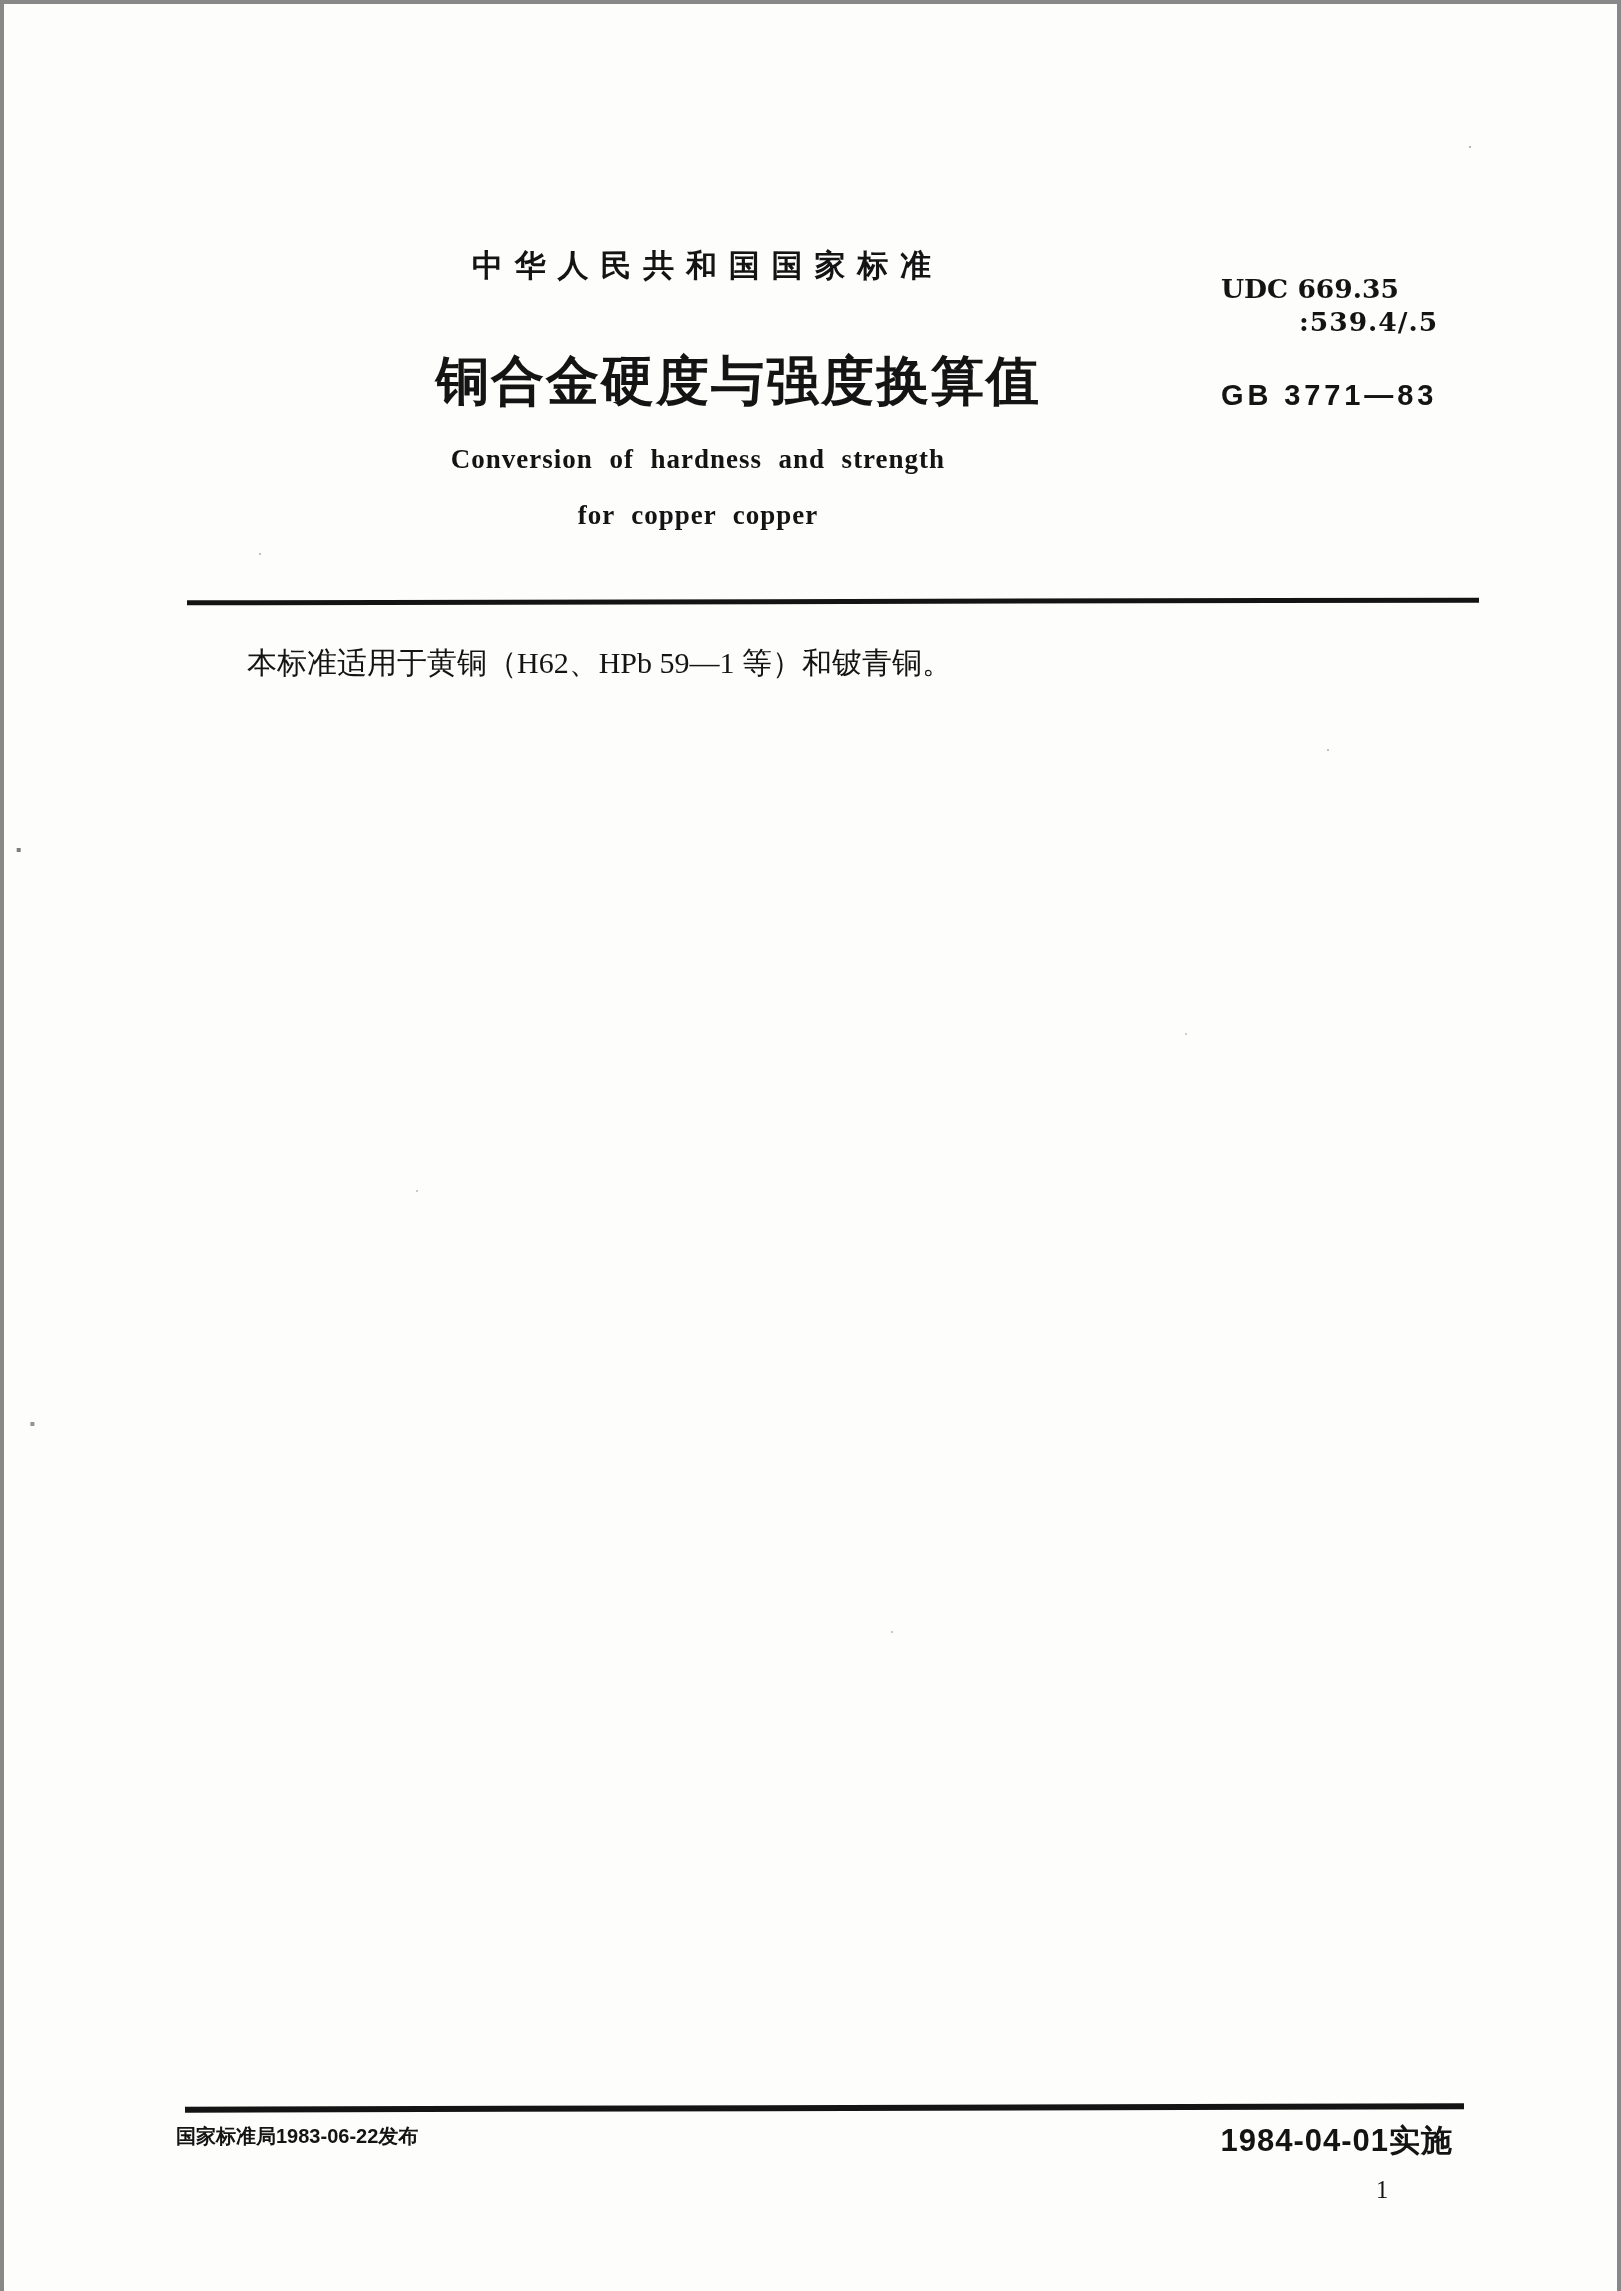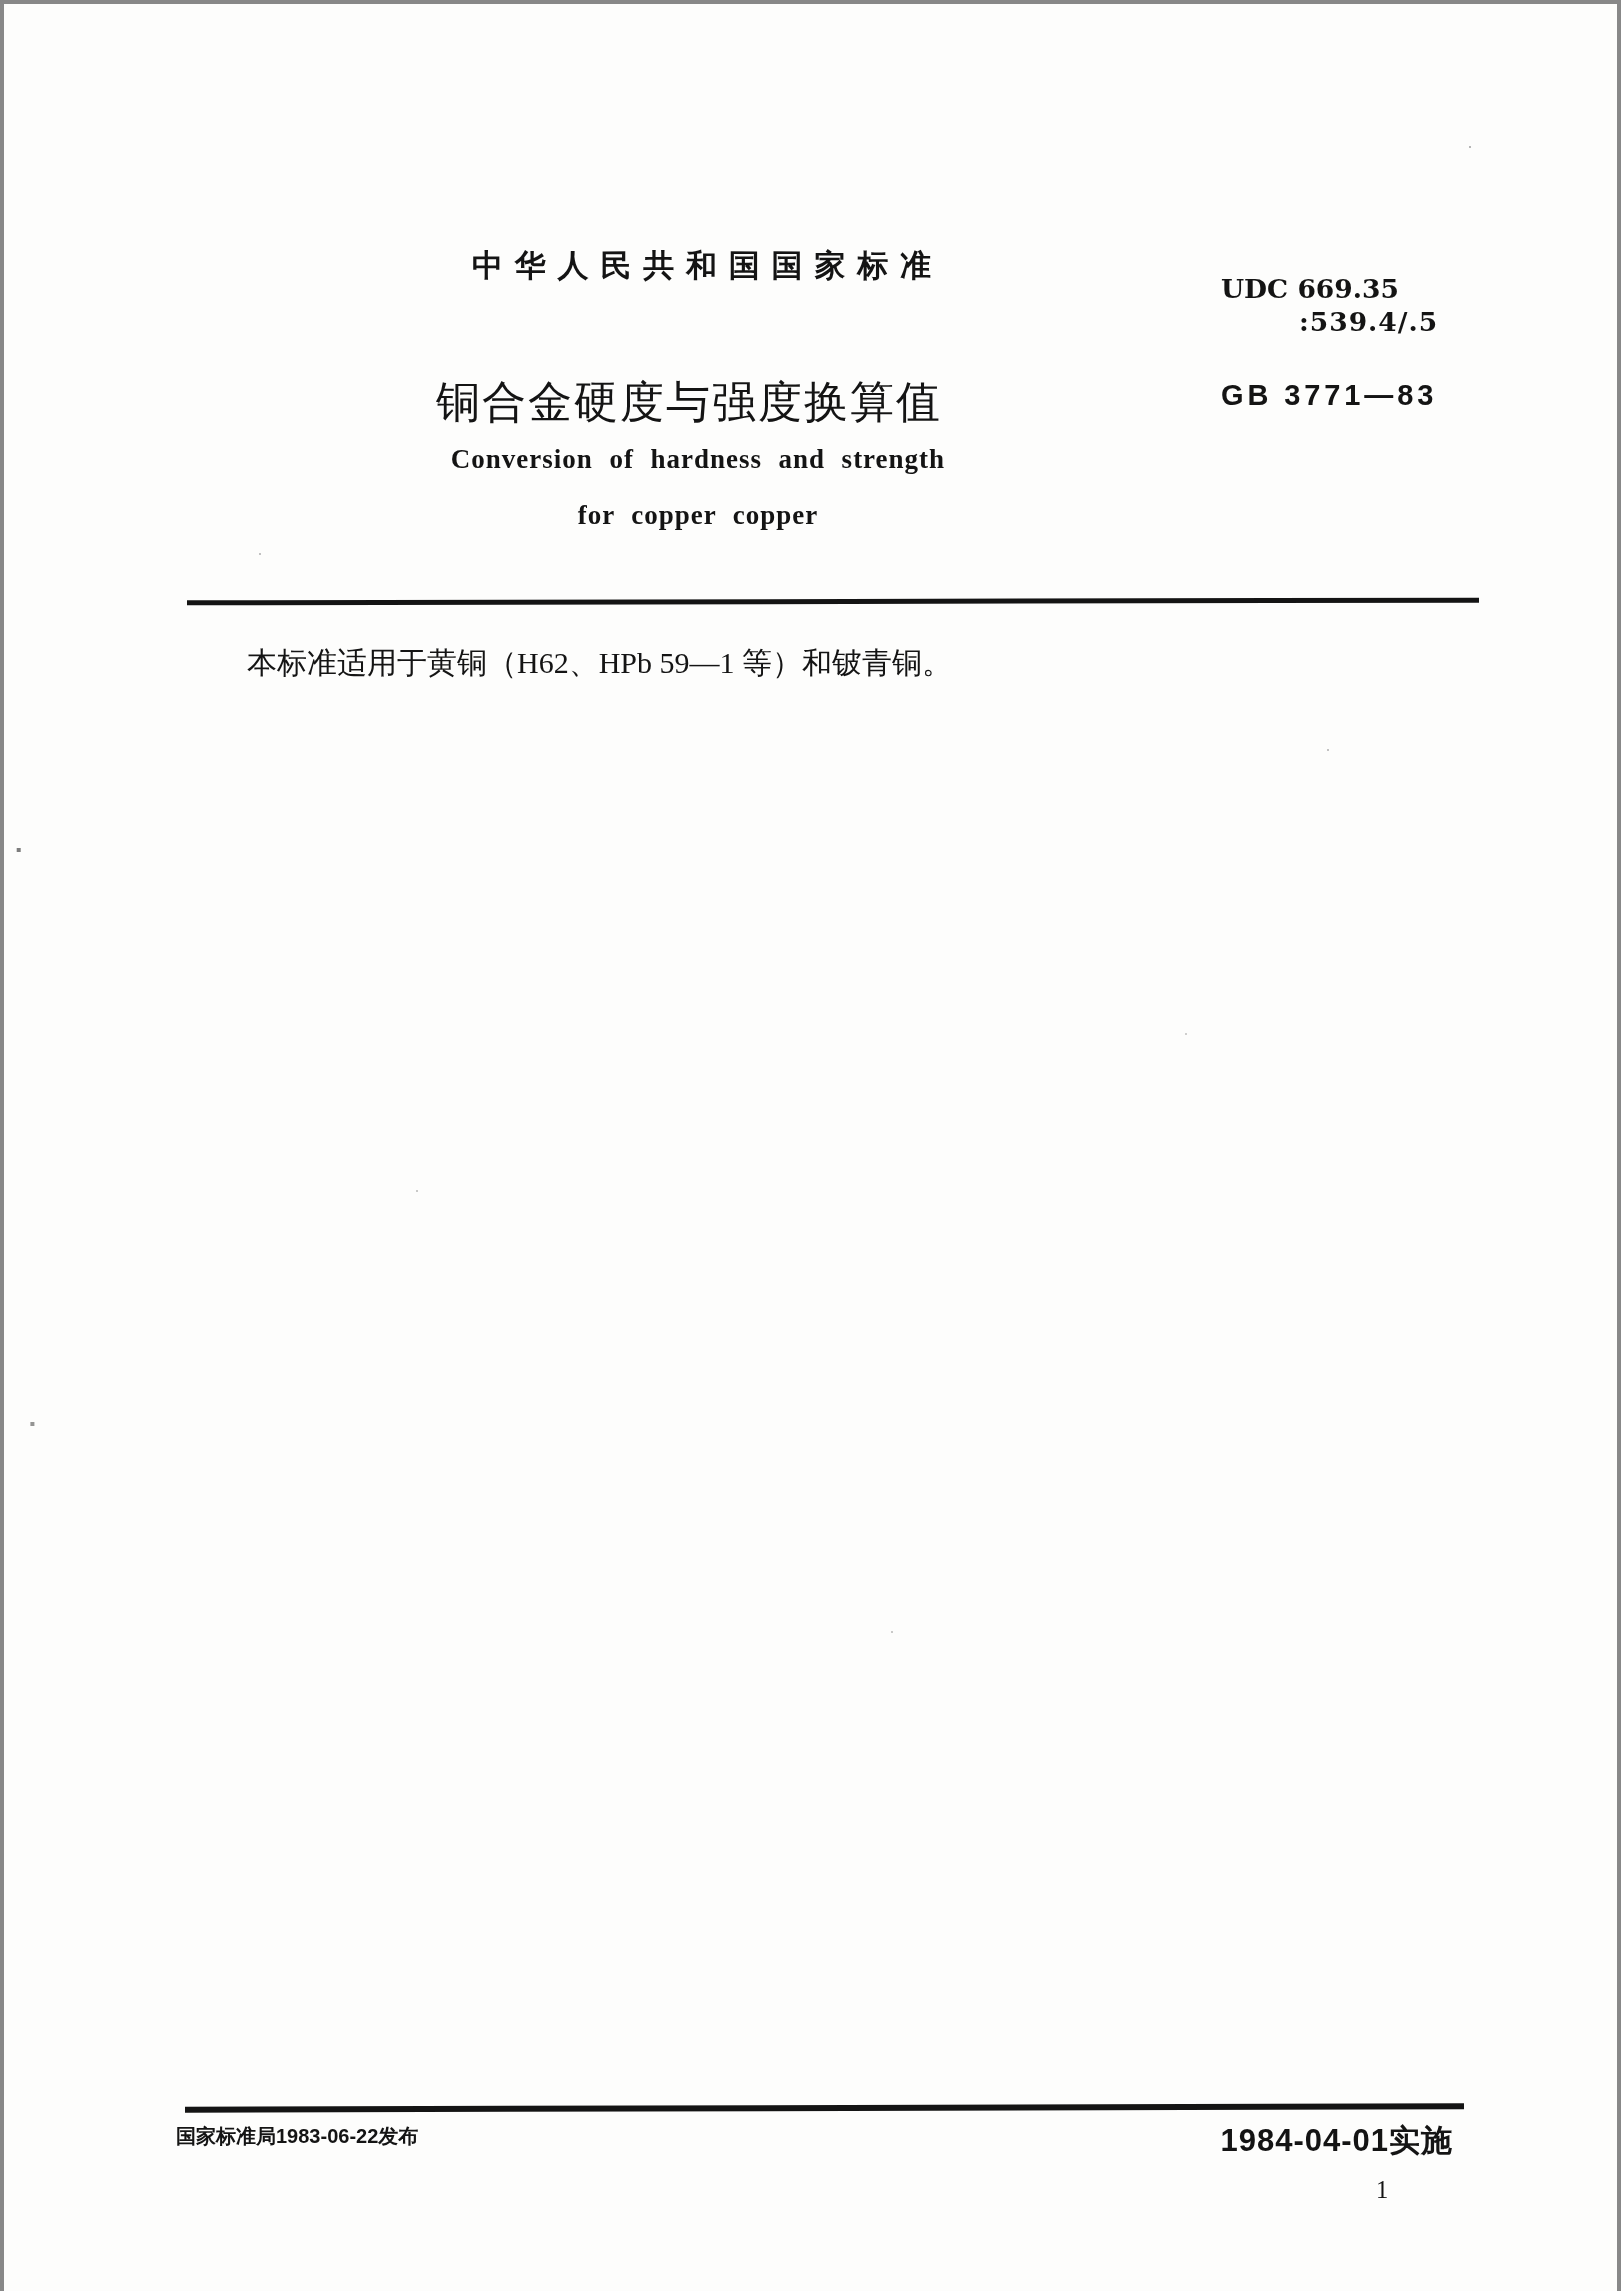--- a/index.html
+++ b/index.html
@@ -34,24 +34,24 @@
     left:1217px; top:268px;
     font-family:"DejaVu Serif","Liberation Serif",serif;
     font-weight:bold;
     font-size:26.5px;
     line-height:33px;
     white-space:nowrap;
   }
   .udc-line2{ display:block; padding-left:78px; letter-spacing:1px; }
   .title-cn{
     position:absolute;
-    left:432px; top:367px;
+    left:432px; top:346px;
     font-family:"Liberation Sans", sans-serif;
-    font-weight:normal;
-    font-size:44px;
+    font-weight:bold;
+    font-size:53px;
     line-height:61px;
     letter-spacing:2px;
     white-space:nowrap;
   }
   .std-number{
     position:absolute;
     left:1217px; top:374px;
     font-family:Liberation Sans, sans-serif;
     font-weight:bold;
     font-size:29px;

